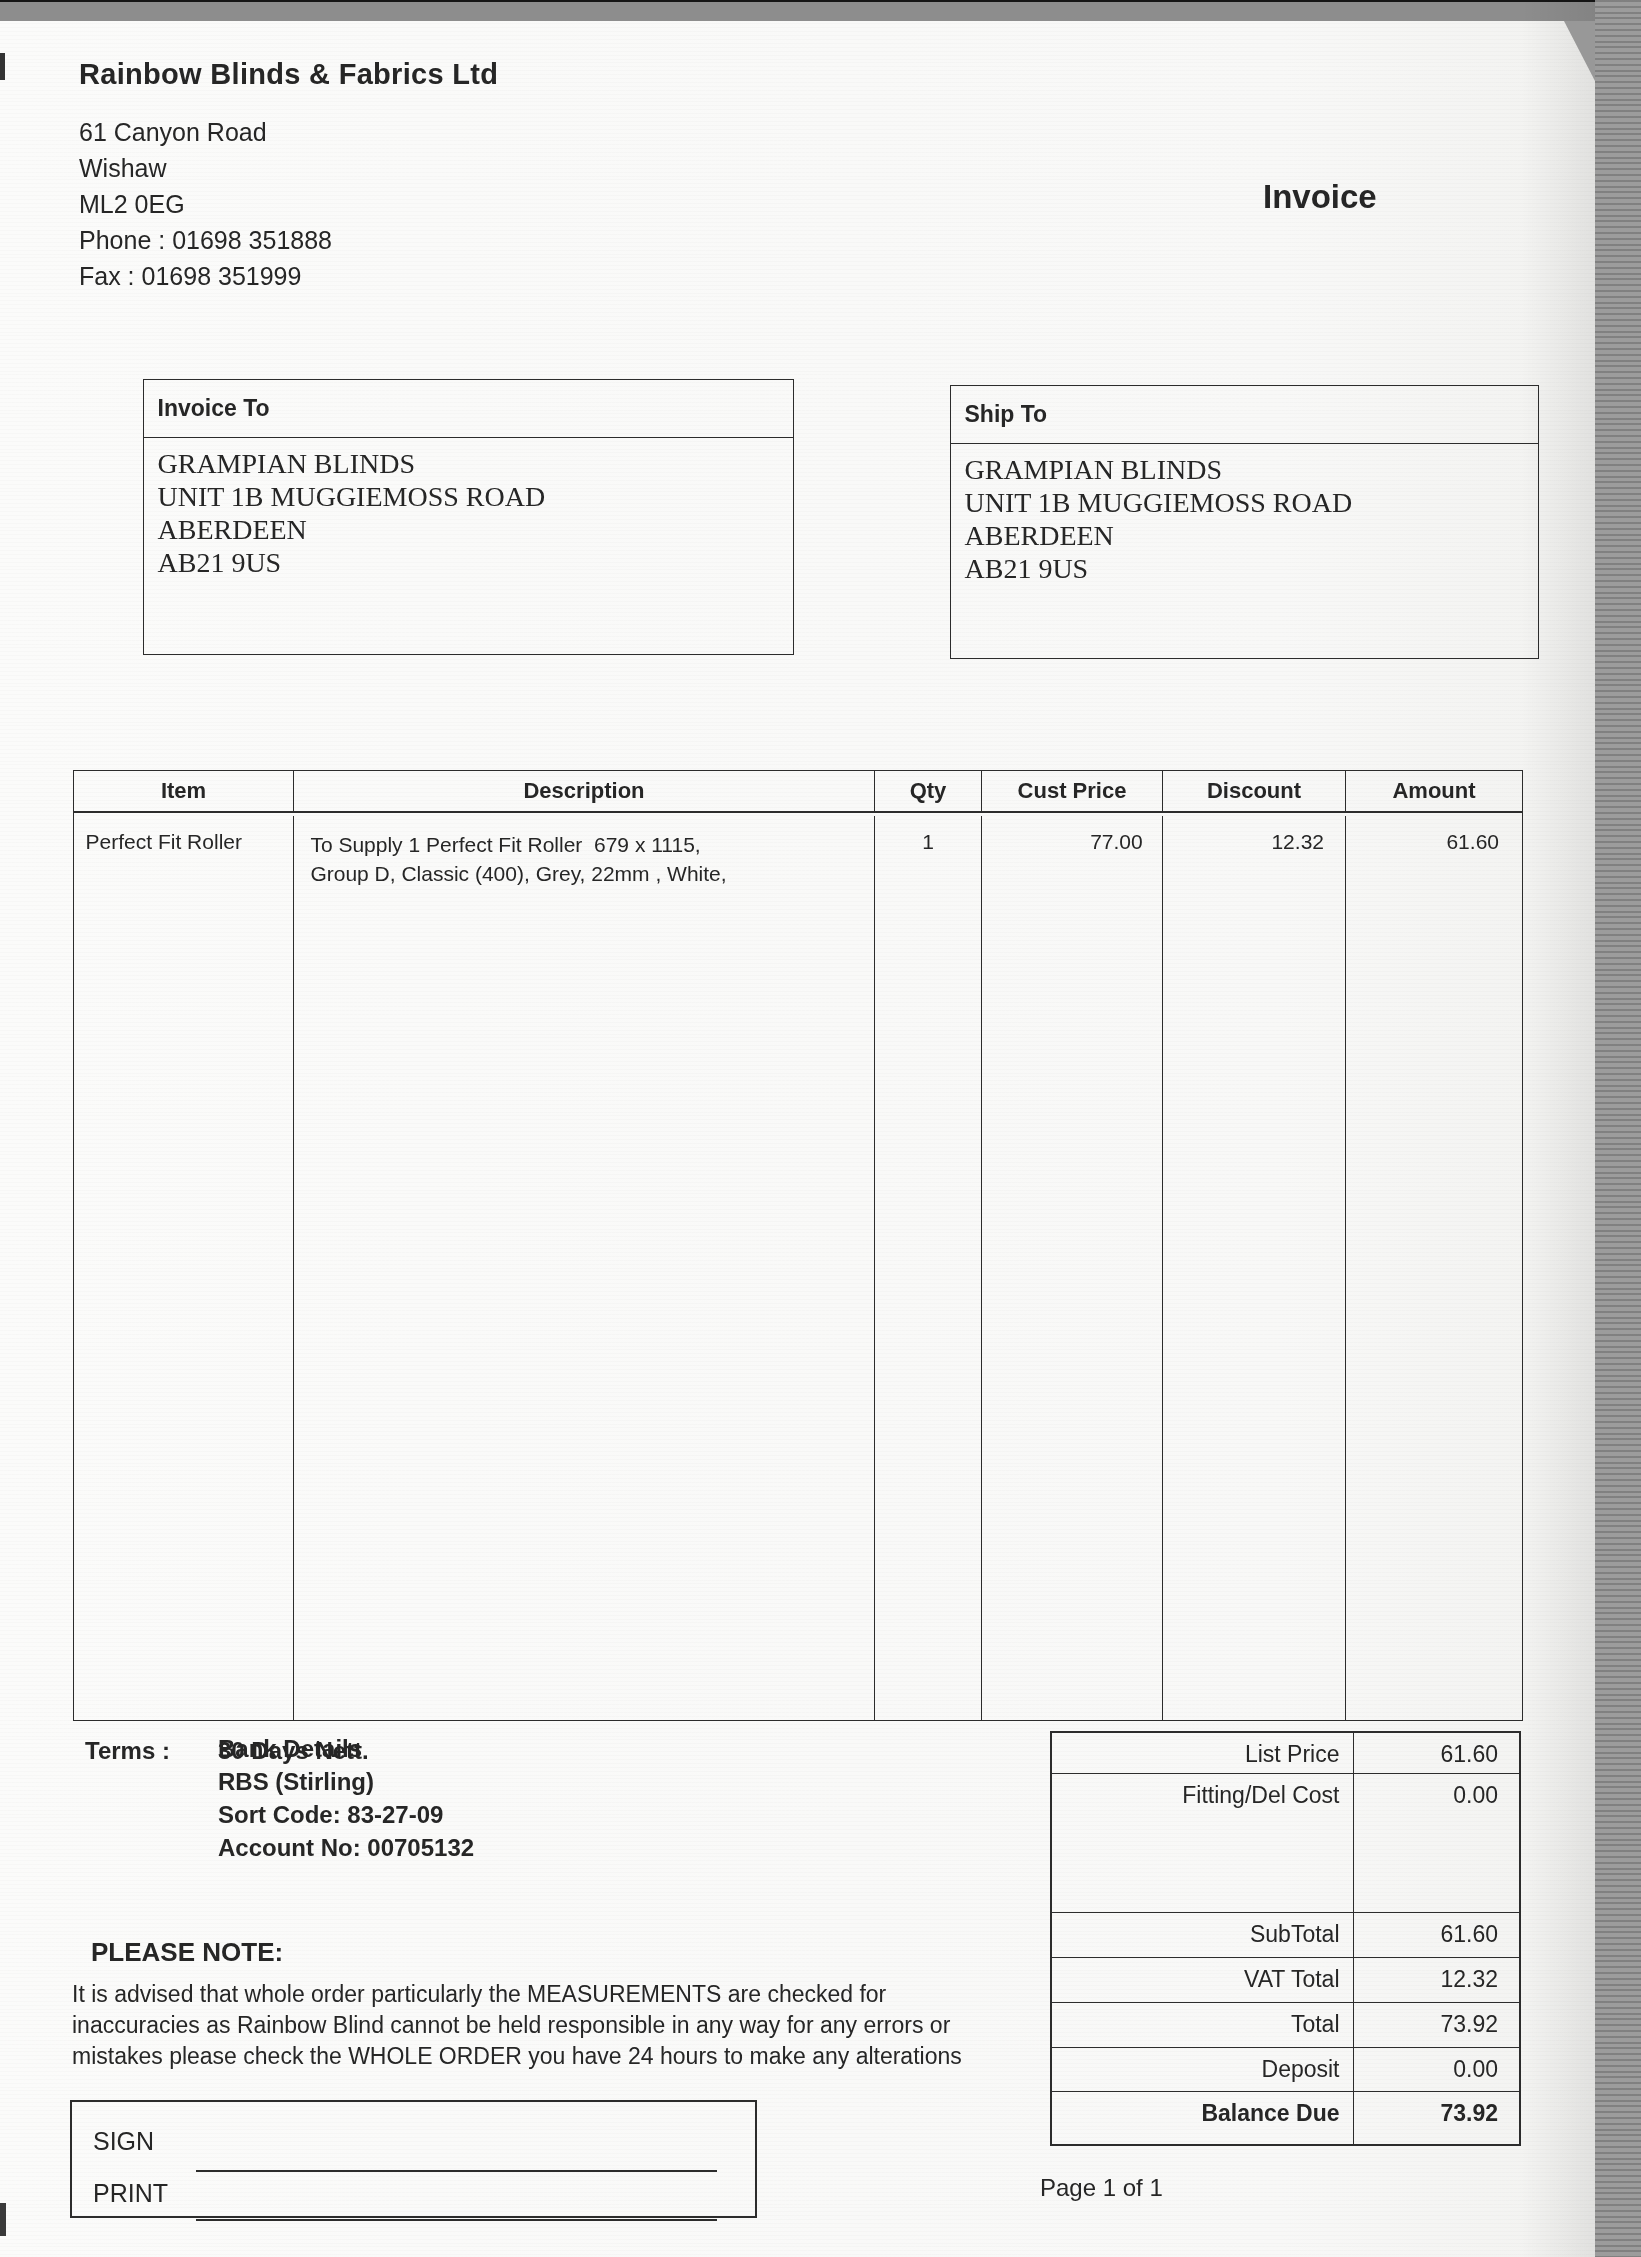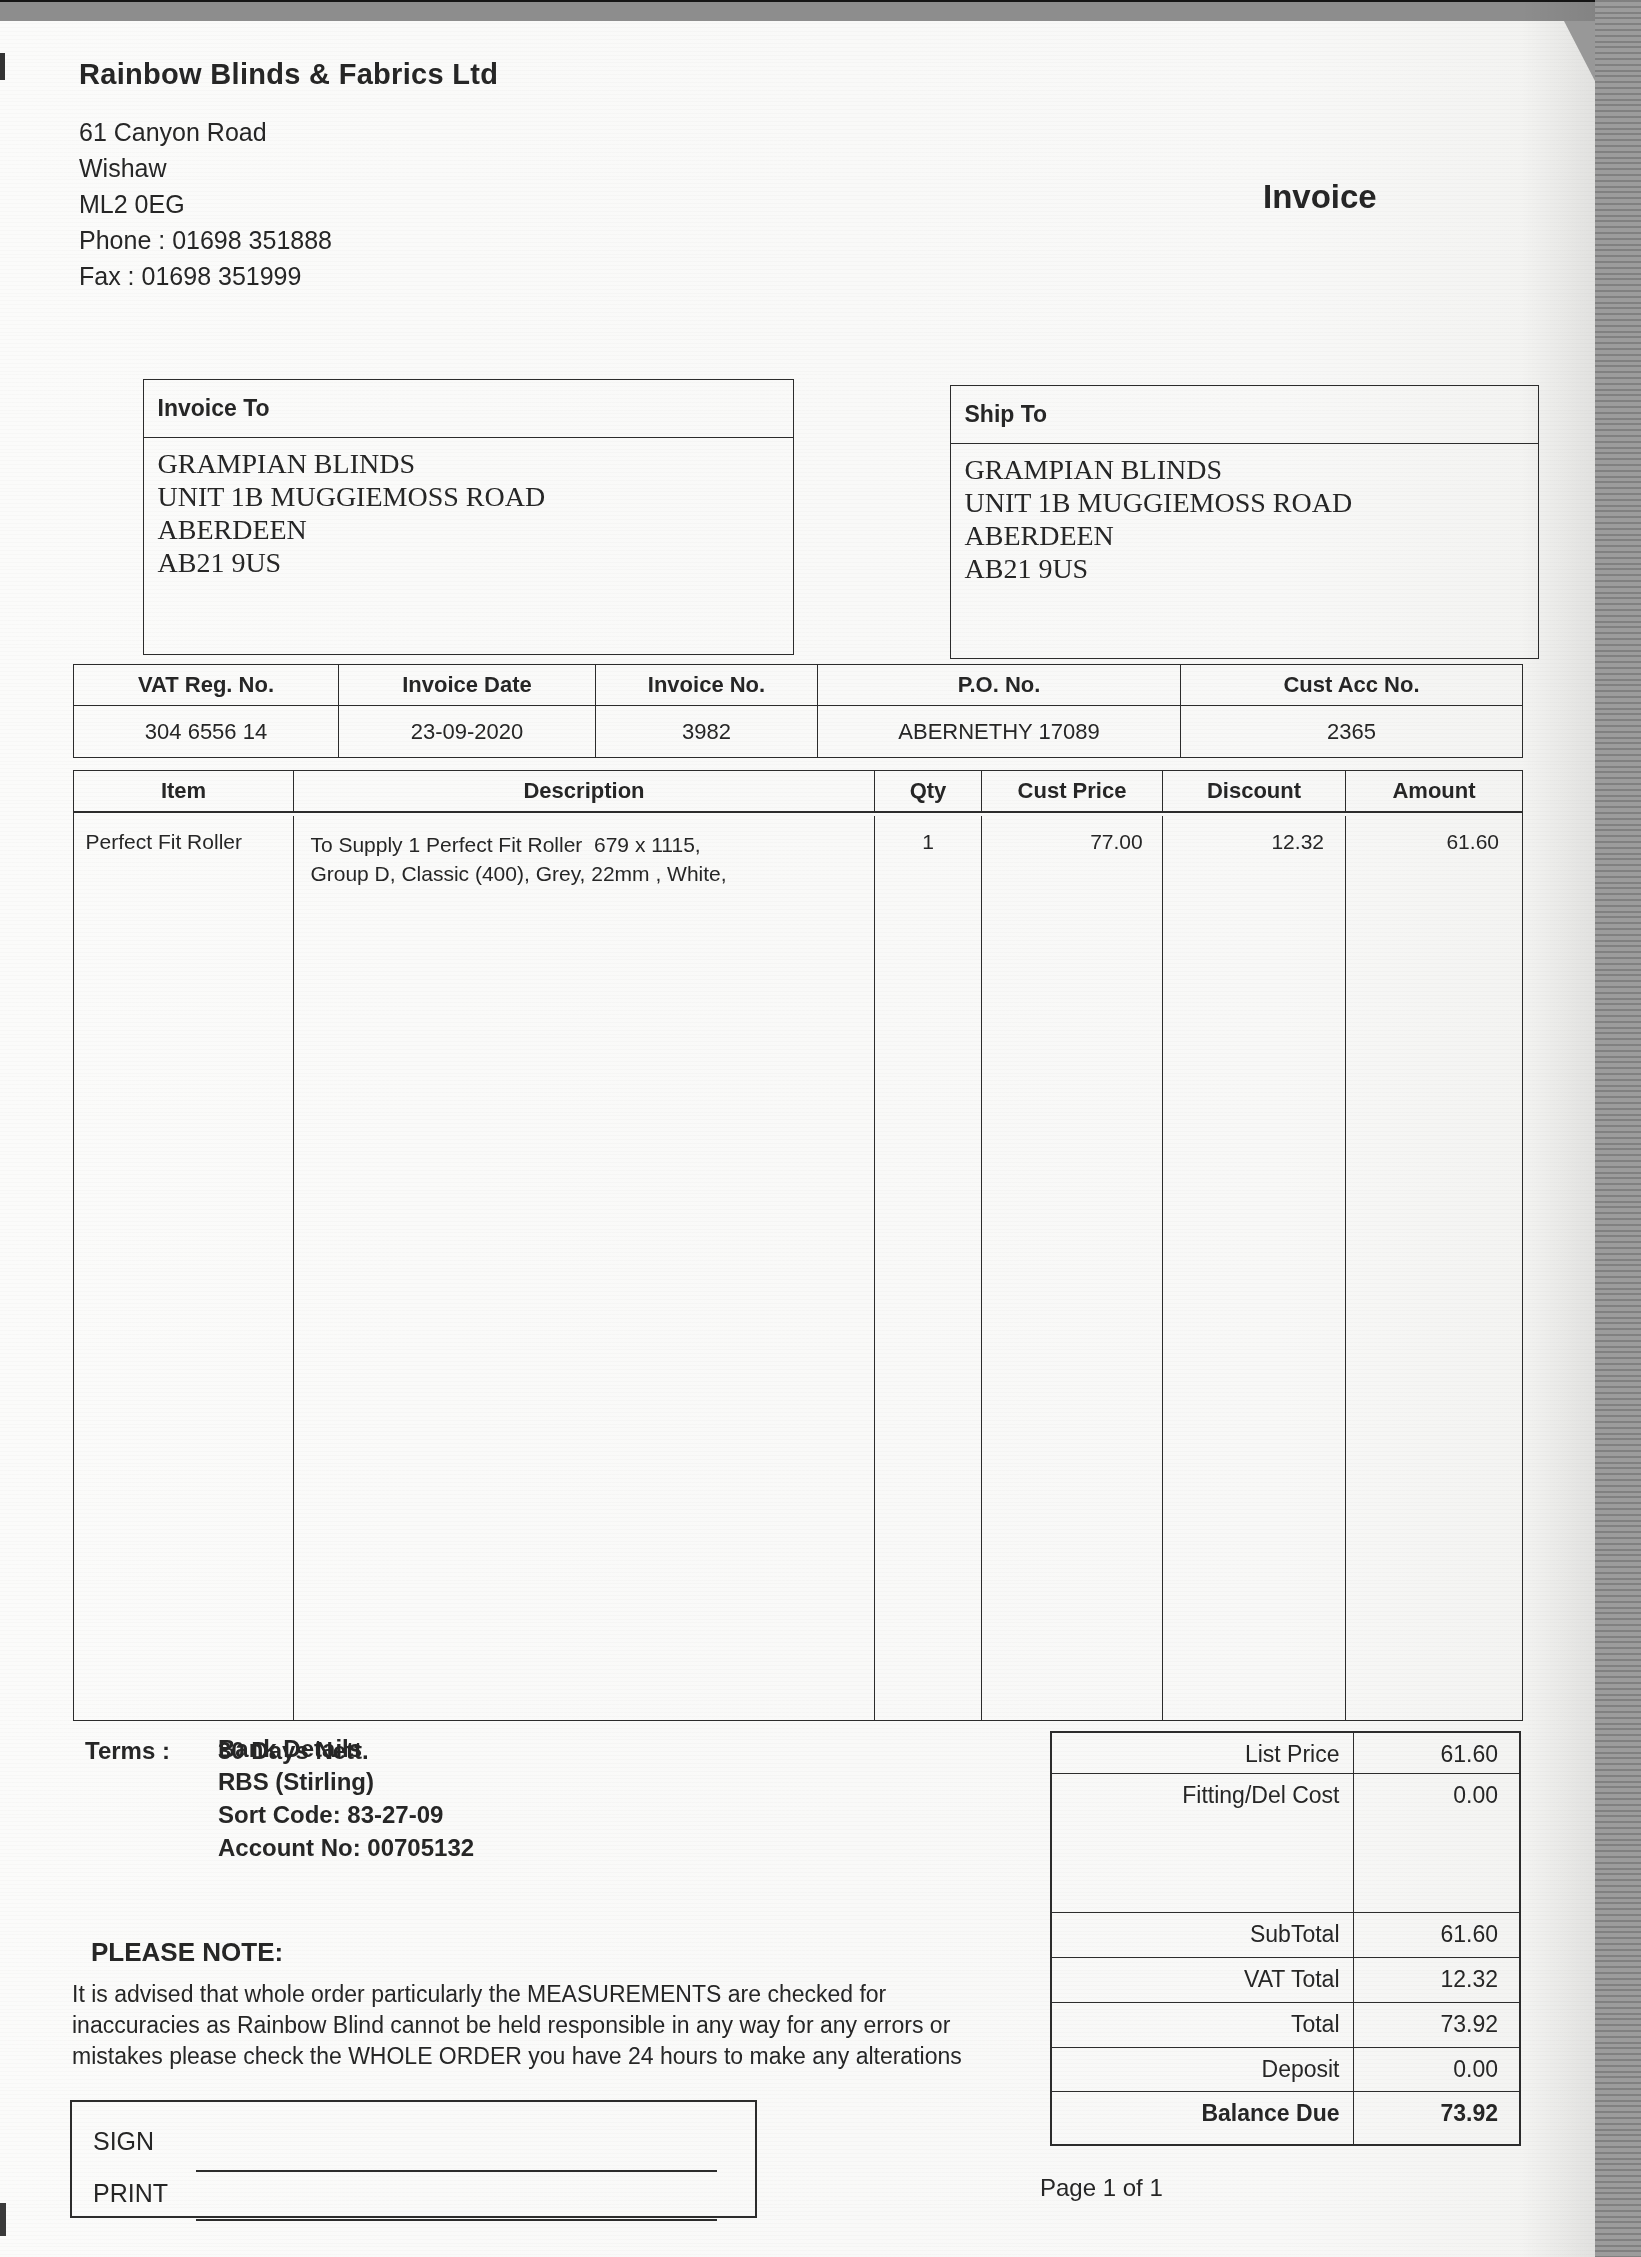--- a/index.html
+++ b/index.html
@@ -123,32 +123,20 @@
   <div class="addr-box box-ship-to">
     <div class="addr-head">Ship To</div>
     <div class="addr-body">
       <div>GRAMPIAN BLINDS</div>
       <div>UNIT 1B MUGGIEMOSS ROAD</div>
       <div>ABERDEEN</div>
       <div>AB21 9US</div>
     </div>
   </div>
 
-  <div class="meta-table">
-    <div class="meta-cell hd c1">VAT Reg. No.</div>
-    <div class="meta-cell hd c2">Invoice Date</div>
-    <div class="meta-cell hd c3">Invoice No.</div>
-    <div class="meta-cell hd c4">P.O. No.</div>
-    <div class="meta-cell hd c5">Cust Acc No.</div>
-    <div class="meta-cell c1">304 6556 14</div>
-    <div class="meta-cell c2">23-09-2020</div>
-    <div class="meta-cell c3">3982</div>
-    <div class="meta-cell c4">ABERNETHY 17089</div>
-    <div class="meta-cell c5">2365</div>
-  </div>
 
   <div class="items-table">
     <div class="items-head">
       <div>Item</div>
       <div>Description</div>
       <div>Qty</div>
       <div>Cust Price</div>
       <div>Discount</div>
       <div>Amount</div>
     </div>

